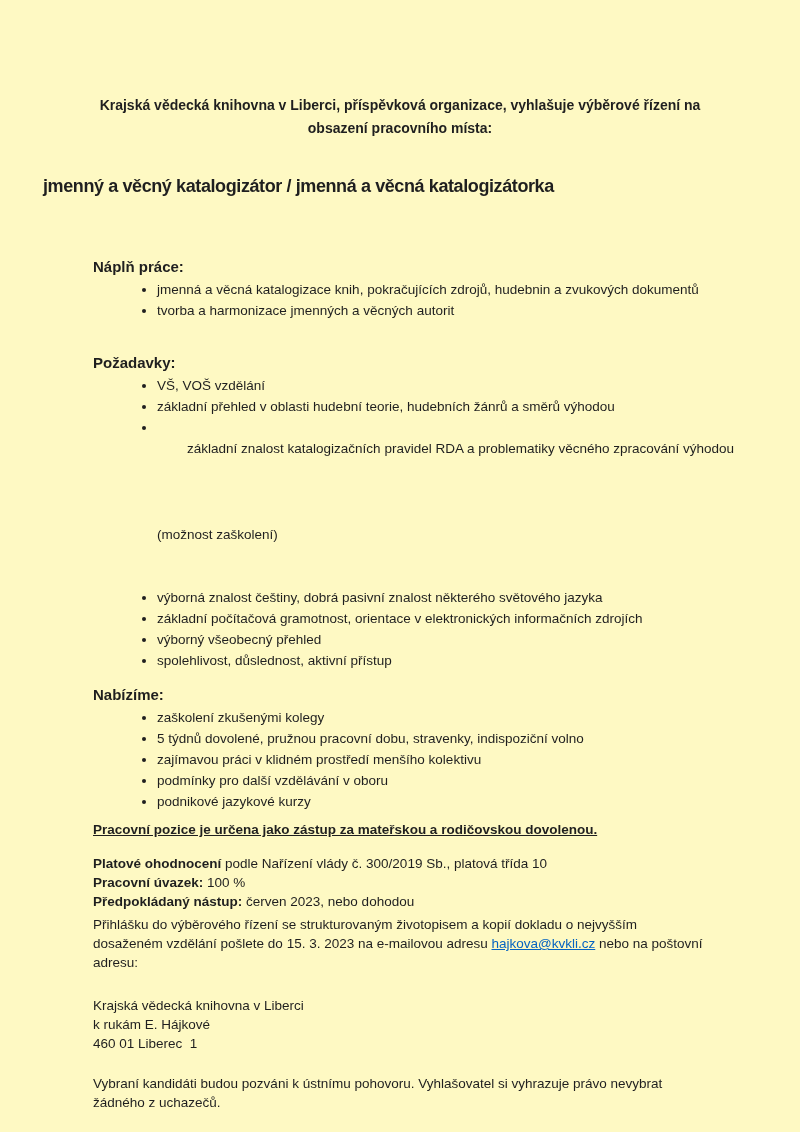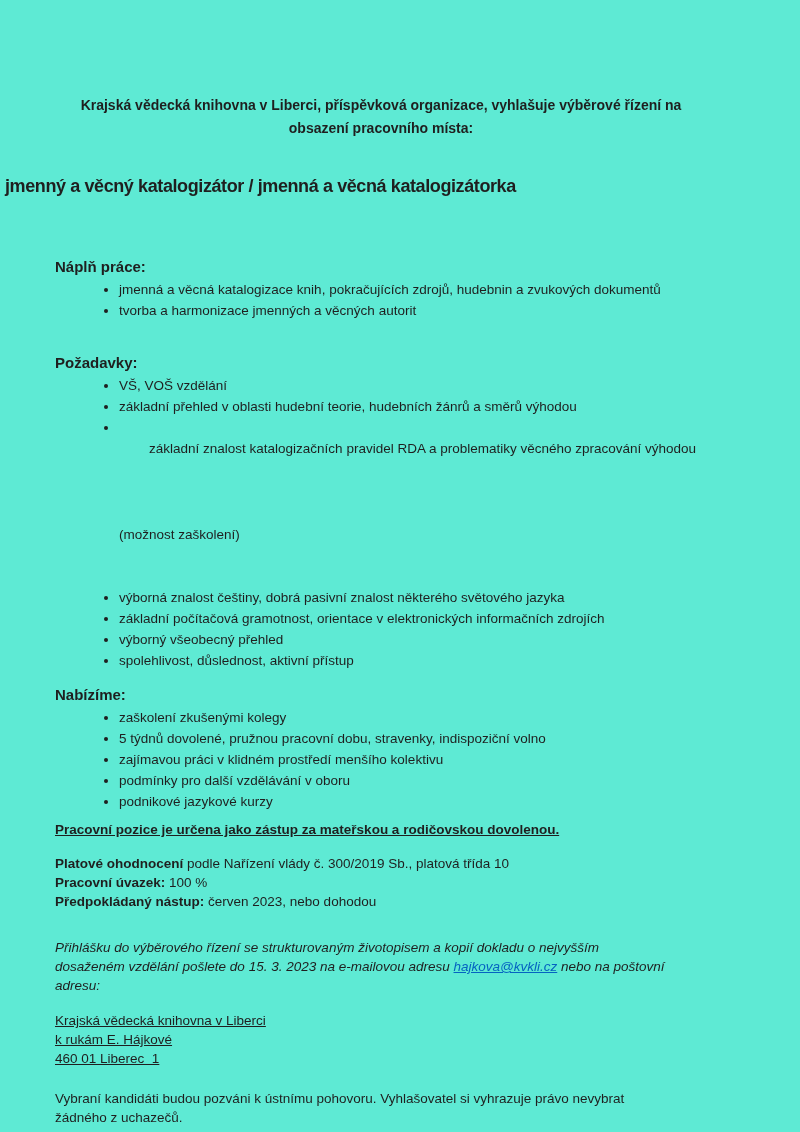--- a/index.html
+++ b/index.html
@@ -1,25 +1,25 @@
 <!DOCTYPE html>
 <html><head>
 <meta charset="utf-8">
 <style>
   html, body { margin: 0; padding: 0; background: #ffffff; }
   .page {
     position: relative;
     width: 800px;
     height: 1132px;
     box-sizing: border-box;
-    background: #5eead4;
+    background: #fef9c3;
     color: #1f1f1f;
     font-family: "Liberation Sans", sans-serif;
     font-size: 13.5px;
-    padding: 94px 93px 0 55px;
+    padding: 94px 93px 0 93px;
     overflow: hidden;
   }
   .doc-header {
     text-align: center;
     font-weight: bold;
     font-size: 14px;
     line-height: 23px;
     margin: 0 -50px;
   }
   .hline { white-space: pre; }
@@ -52,28 +52,28 @@
   .notice {
     margin-top: 8px;
     font-weight: bold;
     text-decoration: underline;
     line-height: 20px;
     white-space: pre;
   }
   .terms { margin-top: 14px; }
   .term-row { line-height: 19px; white-space: pre; }
   .term-label { font-weight: bold; }
-  .app-para { margin-top: 27px; font-style: italic; }
+  .app-para { margin-top: 4px; }
   .app-para .line { line-height: 19px; white-space: pre; }
   a.email-link {
     color: #0563c1;
     text-decoration: underline;
     cursor: pointer;
   }
-  .address { margin-top: 16px; text-decoration: underline; }
+  .address { margin-top: 24px; }
   .addr-line { line-height: 19px; white-space: pre; }
   .closing { margin-top: 21px; }
   .closing .line { line-height: 19px; white-space: pre; }
 </style>
 </head>
 <body>
 
 <div class="page">
 
   <div class="doc-header">

